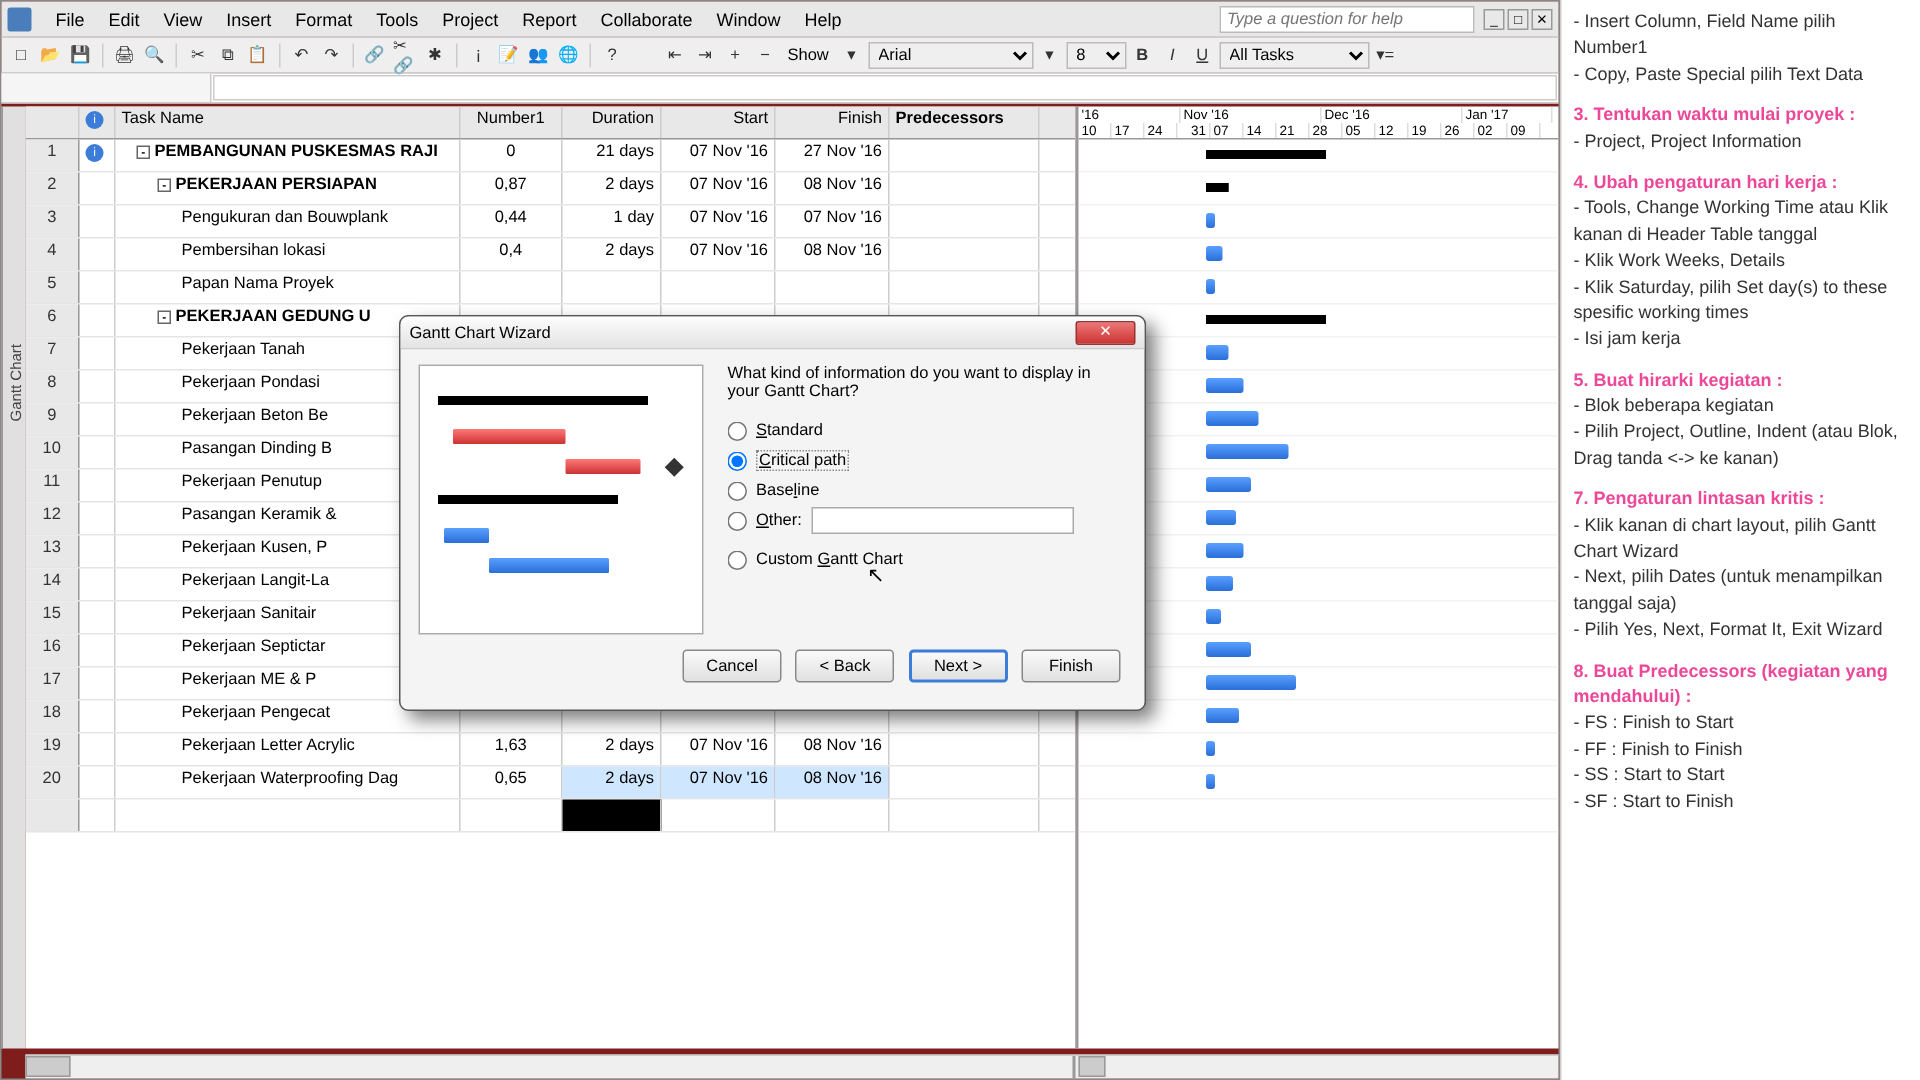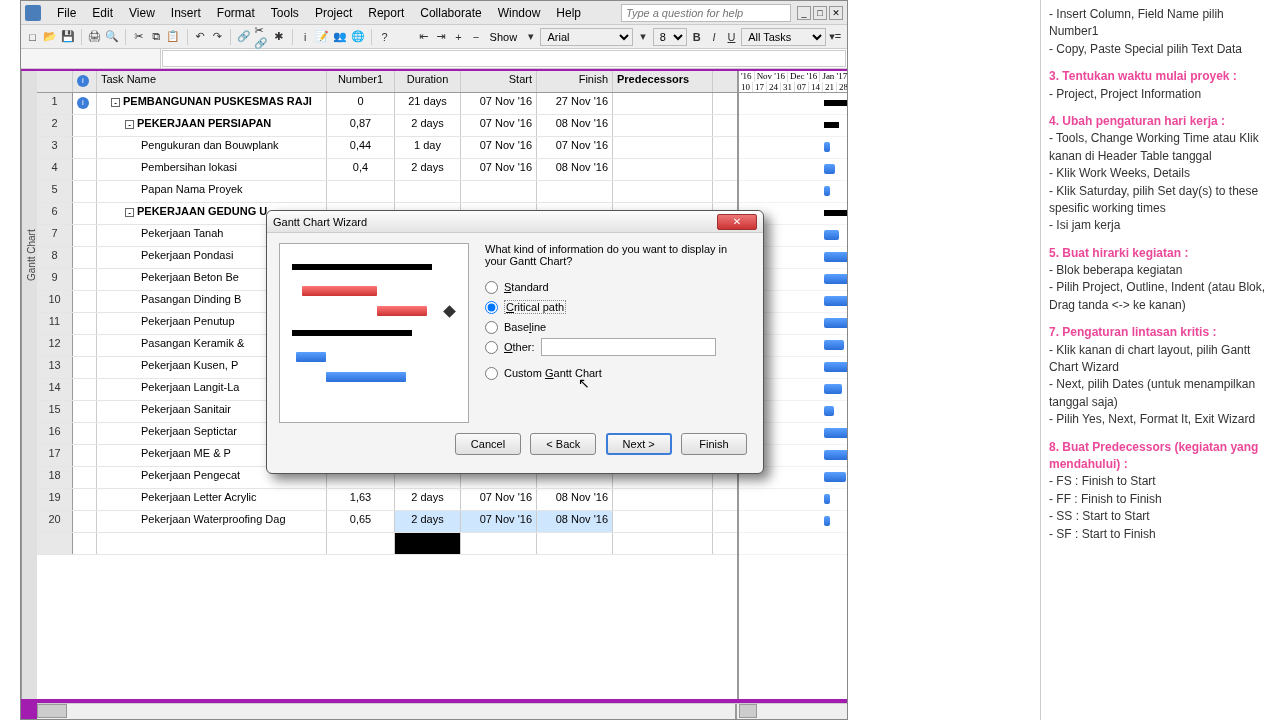--- a/index.html
+++ b/index.html
@@ -1,18 +1,18 @@
 <!DOCTYPE html>
 <html><head>
 <meta charset="utf-8">
 <style>
 * { box-sizing: border-box; margin: 0; padding: 0; font-family: "Segoe UI", Tahoma, sans-serif; }
 body { background: #fff; width: 1280px; height: 720px; overflow: hidden; position: relative; font-size: 12px; }
 
-.app-window { position: absolute; left: 0; top: 0; width: 828px; height: 720px; background: #a21caf; border: 1px solid #888; margin-left: 20px; }
+.app-window { position: absolute; left: 0; top: 0; width: 1040px; height: 720px; background: #7f1d1d; border: 1px solid #888; }
 .menubar { height: 24px; background: #e8e8e8; display: flex; align-items: center; padding: 0 4px; border-bottom: 1px solid #ccc; }
 .menubar .app-icon { width: 16px; height: 16px; background: #4a7ebb; margin-right: 8px; border-radius: 2px; }
 .menubar .menu-item { padding: 2px 8px; cursor: pointer; }
 .menubar .help-box { margin-left: auto; }
 .menubar input.help-search { width: 170px; height: 18px; font-size: 11px; padding: 0 4px; border: 1px solid #bbb; color: #888; font-style: italic; }
 .menubar .win-controls { margin-left: 6px; display: flex; gap: 2px; }
 .menubar .win-controls span { width: 14px; height: 14px; border: 1px solid #999; display: inline-flex; align-items: center; justify-content: center; font-size: 9px; cursor: pointer; }
 
 .toolbar { height: 24px; background: #efefef; display: flex; align-items: center; padding: 0 4px; border-bottom: 1px solid #ccc; gap: 2px; }
 .tb-btn { width: 18px; height: 18px; border: 1px solid transparent; display: inline-flex; align-items: center; justify-content: center; font-size: 11px; cursor: pointer; color: #333; }
@@ -27,40 +27,40 @@
 .main-area { position: absolute; top: 70px; left: 0; right: 0; bottom: 20px; display: flex; }
 .side-tab { width: 16px; background: #e0e0e0; border-right: 1px solid #999; writing-mode: vertical-lr; transform: rotate(180deg); text-align: center; font-size: 10px; padding-top: 260px; color: #444; }
 
 .grid { flex: 0 0 700px; background: #fff; position: relative; overflow: hidden; }
 .grid-header { display: flex; background: #e8e8e8; border-bottom: 1px solid #999; height: 22px; }
 .grid-header .hcell, .grid-row .cell { border-right: 1px solid #ccc; padding: 2px 4px; font-size: 11px; overflow: hidden; white-space: nowrap; }
 .col-rowhdr { width: 36px; text-align: center; background: #e8e8e8; }
 .col-info { width: 24px; }
 .col-task { width: 230px; }
 .col-num1 { width: 68px; text-align: center; }
-.col-dur { width: 66px; text-align: center; }
+.col-dur { width: 66px; text-align: right; }
 .col-start { width: 76px; text-align: right; }
 .col-finish { width: 76px; text-align: right; }
 .col-pred { width: 100px; font-weight: bold; }
 .grid-body { }
 .grid-row { display: flex; height: 22px; border-bottom: 1px solid #e5e5e5; }
 .grid-row .col-rowhdr { border-right: 1px solid #999; font-size: 11px; color: #333; }
 .bold { font-weight: bold; }
 .indent0 { padding-left: 14px !important; }
 .indent1 { padding-left: 28px !important; }
 .indent2 { padding-left: 44px !important; }
 .outline-toggle { display: inline-block; width: 9px; height: 9px; border: 1px solid #666; font-size: 8px; line-height: 7px; text-align: center; margin-right: 3px; cursor: pointer; }
 .info-icon { display: inline-block; width: 12px; height: 12px; border-radius: 50%; background: #3b7dd8; color: #fff; font-size: 8px; line-height: 12px; text-align: center; }
 .sel-cell { background: #cfe6ff; }
 .black-cell { background: #000; }
 
 .gantt { flex: 1; background: #fff; border-left: 2px solid #999; position: relative; overflow: hidden; }
 .gantt-header { height: 22px; border-bottom: 1px solid #999; display: flex; flex-direction: column; }
 .gantt-hrow { display: flex; height: 11px; font-size: 9px; }
-.gantt-hrow .ghcell { border-right: 1px solid #ddd; padding: 0 2px; white-space: nowrap; font-family: Liberation Serif, serif; }
+.gantt-hrow .ghcell { border-right: 1px solid #ddd; padding: 0 2px; white-space: nowrap; }
 .gantt-body { position: relative; }
 .gantt-row { height: 22px; border-bottom: 1px solid #f2f2f2; position: relative; }
 .bar-summary { position: absolute; height: 6px; background: #000; top: 7px; }
 .bar-summary::before, .bar-summary::after { content: ""; position: absolute; top: 0; width: 0; height: 0; border-top: 6px solid #000; }
 .bar-summary::before { left: 0; border-right: 5px solid transparent; }
 .bar-summary::after { right: 0; border-left: 5px solid transparent; }
 .bar-task { position: absolute; height: 10px; background: linear-gradient(#5aa0ff,#2a6ed8); border-radius: 2px; top: 5px; }
 
 .scrollbar-h { position: absolute; bottom: 0; left: 16px; right: 0; height: 16px; background: #efefef; border-top: 1px solid #ccc; display: flex; }
 .scrollbar-h .sb-left { flex: 0 0 700px; position: relative; border-right: 2px solid #999; }

